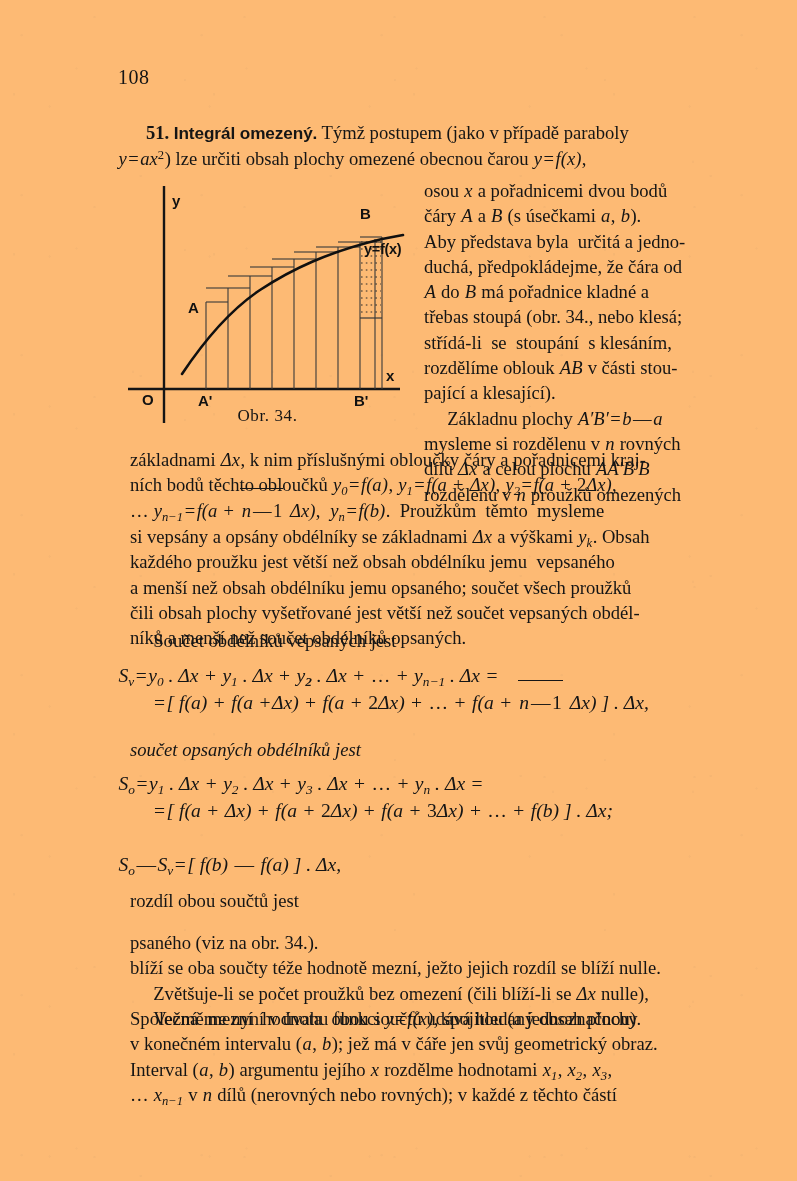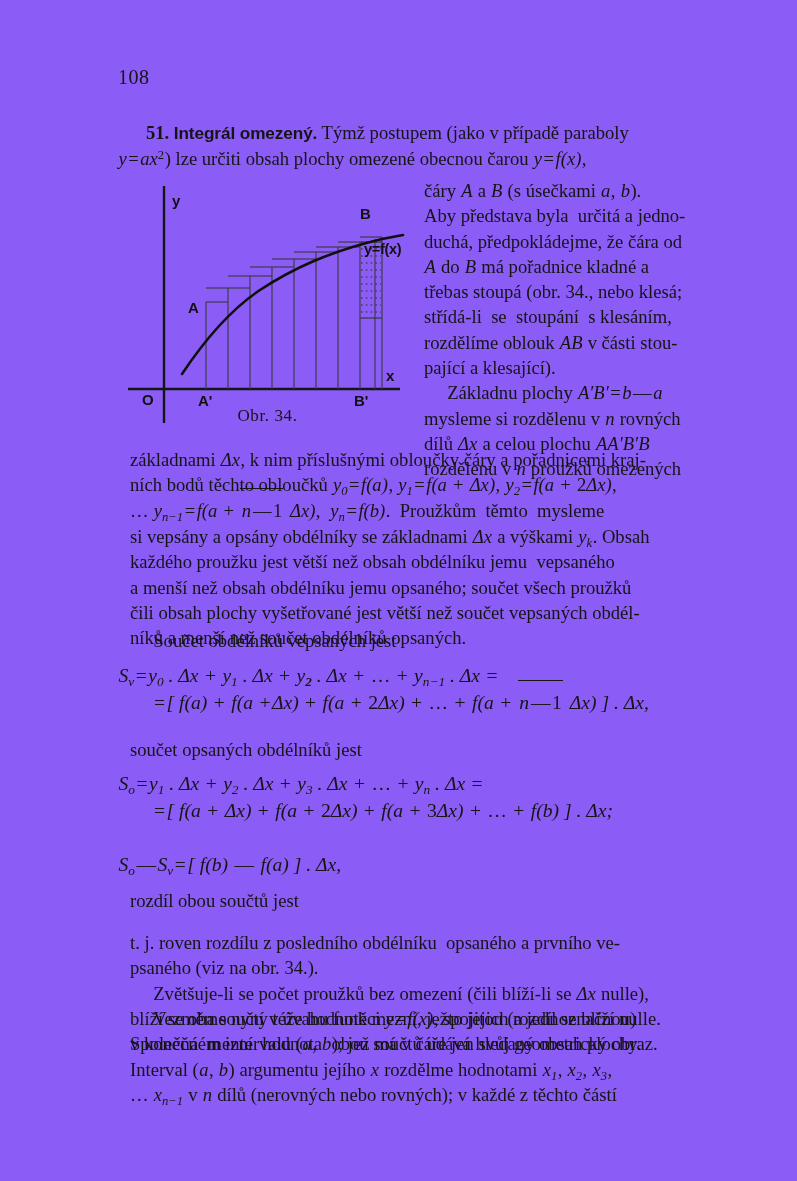--- a/index.html
+++ b/index.html
@@ -4,21 +4,21 @@
 <style>
   html, body {
     margin: 0;
     padding: 0;
     background: #ffffff;
   }
   .page {
     position: relative;
     width: 797px;
     height: 1181px;
-    background: #8b5cf6;
+    background: #fdba74;
     overflow: hidden;
     font-family: "Liberation Serif", "DejaVu Serif", serif;
     color: #151515;
   }
   
   .grain {
     position: absolute;
     inset: 0;
     pointer-events: none;
     background-image:
@@ -82,21 +82,21 @@
   }
   .fullcol {
     left: 130px;
     width: 610px;
   }
   .p-indent { text-indent: 30px; }
 
   .blk1 { top: 447px; }
   .blk2 { top: 524px; }
   .blk3 { top: 628px; }
-  .blk4 { top: 737px; }
+  .blk4 { top: 737px; font-style: italic; }
   .blk5 { top: 888px; }
   .blk6 { top: 930px; }
   .blk7 { top: 1006px; }
 
   
   .mi {
     font-family: "Liberation Serif", "DejaVu Serif", serif;
     font-style: italic;
     padding: 0 .5px;
   }
@@ -223,20 +223,21 @@
 
   <div class="tcol intro">
     <span class="p-indent"></span>&nbsp;&nbsp;&nbsp;&nbsp;&nbsp;&nbsp;<span class="head-num">51.</span>
     <span class="head-title">Integrál omezený.</span>
     <span>Týmž postupem (jako v případě paraboly</span><br>
     <span class="mi">y<span class="op">=</span>ax<sup class="mn">2</sup></span><span>) lze určiti obsah plochy omezené obecnou čarou</span>
     <span class="mi">y<span class="op">=</span>f(x)</span><span>,</span>
   </div>
 
   <div class="tcol rightcol">
+    <div>osou <span class="mi">x</span> a pořadnicemi dvou bodů</div>
     <div>čáry <span class="mi">A</span> a <span class="mi">B</span> (s úsečkami <span class="mi">a</span>, <span class="mi">b</span>).</div>
     <div>Aby představa byla&nbsp; určitá a jedno-</div>
     <div>duchá, předpokládejme, že čára od</div>
     <div><span class="mi">A</span> do <span class="mi">B</span> má pořadnice kladné a</div>
     <div>třebas stoupá (obr. 34., nebo klesá;</div>
     <div>střídá-li&nbsp; se&nbsp; stoupání&nbsp; s klesáním,</div>
     <div>rozdělíme oblouk <span class="mi">AB</span> v části stou-</div>
     <div>pající a klesající).</div>
     <div>&nbsp;&nbsp;&nbsp;&nbsp;&nbsp;Základnu plochy <span class="mi">A′B′<span class="op">=</span>b<span class="op">—</span>a</span></div>
     <div>mysleme si rozdělenu v <span class="mi">n</span> rovných</div>
@@ -286,24 +287,23 @@
 
   <div class="tcol fullcol blk5">
     <span>rozdíl obou součtů jest</span>
   </div>
 
   <div class="eq eq-diff">
     <span class="mi">S<sub>o</sub><span class="op">—</span>S<sub>v</sub><span class="op">=</span>[ f(b) <span class="op">—</span> f(a) ] . Δx,</span>
   </div>
 
   <div class="tcol fullcol blk6">
-    <div>t. j. roven rozdílu z posledního obdélníku&nbsp; opsaného a prvního ve-</div>
     <div>psaného (viz na obr. 34.).</div>
+    <div>blíží se oba součty téže hodnotě mezní, ježto jejich rozdíl se blíží nulle.</div>
     <div>&nbsp;&nbsp;&nbsp;&nbsp;&nbsp;Zvětšuje-li se počet proužků bez omezení (čili blíží-li se <span class="mi">Δx</span> nulle),</div>
-    <div>blíží se oba součty téže hodnotě mezní, ježto jejich rozdíl se blíží nulle.</div>
     <div>Společná&nbsp; mezní&nbsp; hodnota&nbsp; obou součtů udává hledaný obsah plochy.</div>
   </div>
 
   <div class="tcol fullcol blk7">
     <div>&nbsp;&nbsp;&nbsp;&nbsp;&nbsp;Vezměme nyní v úvahu funkci <span class="mi">y<span class="op">=</span>f(x)</span>, spojitou (a jednoznačnou)</div>
     <div>v konečném intervalu (<span class="mi">a</span>, <span class="mi">b</span>); jež má v čáře jen svůj geometrický obraz.</div>
     <div>Interval (<span class="mi">a</span>, <span class="mi">b</span>) argumentu jejího <span class="mi">x</span> rozdělme hodnotami <span class="mi">x<sub>1</sub></span>, <span class="mi">x<sub>2</sub></span>, <span class="mi">x<sub>3</sub></span>,</div>
     <div>… <span class="mi">x<sub>n−1</sub></span> v <span class="mi">n</span> dílů (nerovných nebo rovných); v každé z těchto částí</div>
   </div>
 

